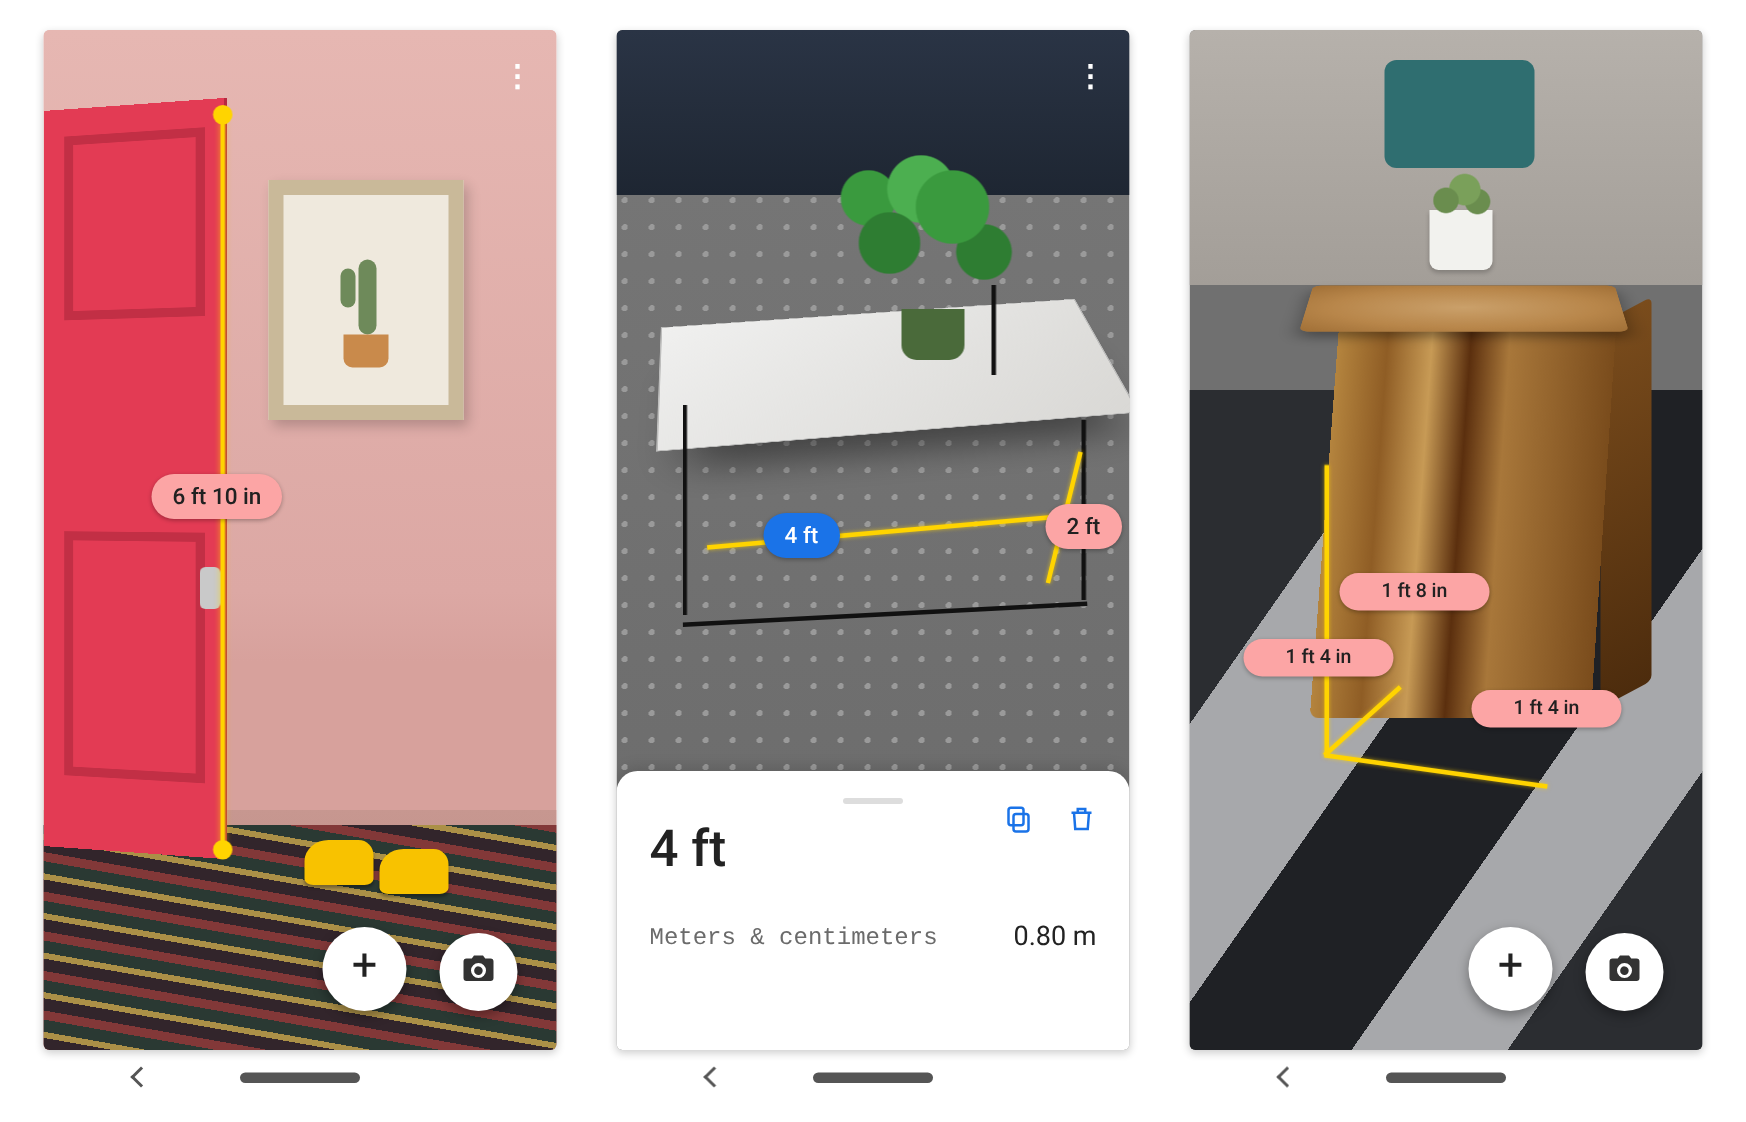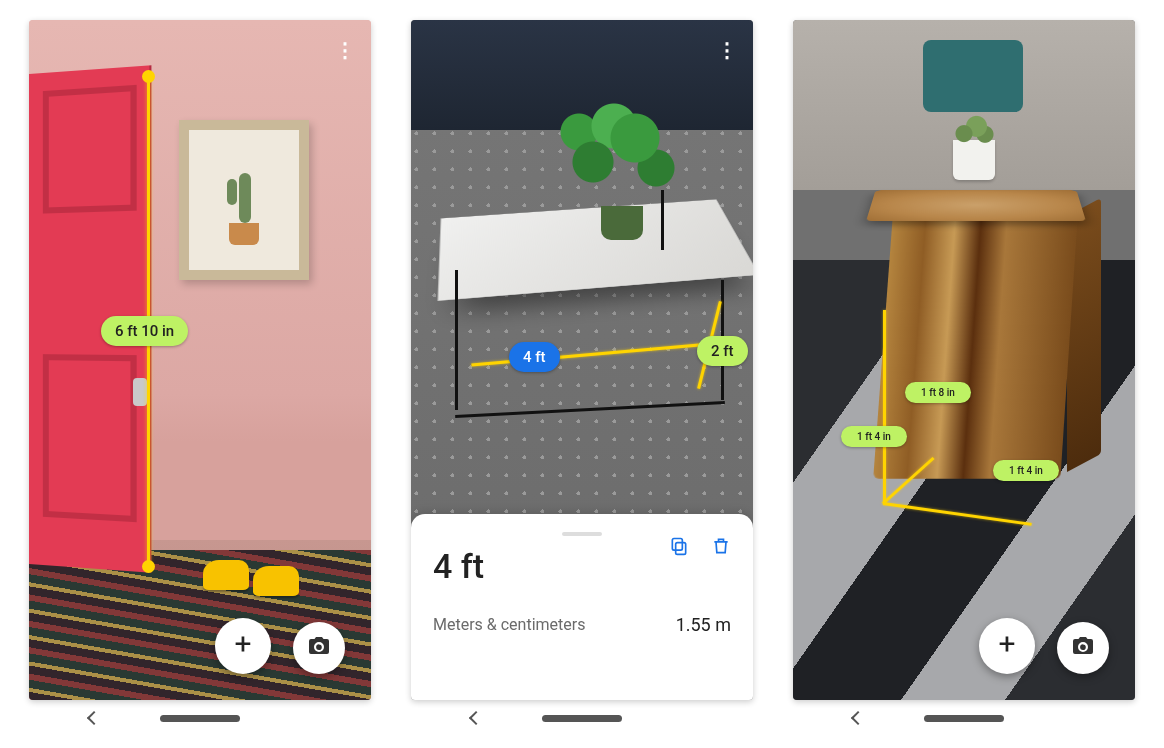--- a/index.html
+++ b/index.html
@@ -79,26 +79,26 @@
   }
   .cam-icon svg { width:24px; height:24px; }
 
   .pill {
     position: absolute;
     padding: 6px 14px;
     border-radius: 999px;
     font-size: 15px;
     font-weight: 500;
     color: #212121;
-    background: #bef264;
+    background: #fca5a5;
     box-shadow: 0 1px 3px rgba(0,0,0,0.3);
     white-space: nowrap;
   }
   .pill.blue { background:#1a73e8; color:#fff; }
-  .pill.small { font-size: 10px; padding: 5px 16px; margin-left: 12px; }
+  .pill.small { font-size: 13px; padding: 5px 28px; }
 
   
   .s1-bg { position:absolute; inset:0; background:#e6b4b0; }
   .s1-wall { position:absolute; inset:0;
     background: linear-gradient(180deg,#e6b7b2 0%, #dca8a4 55%, #d7a19c 62%);
   }
   .s1-floor {
     position:absolute; left:0; right:0; bottom:0; height:160px;
     background: linear-gradient(180deg,#c79790 0%, #b88a83 100%);
   }
@@ -198,21 +198,21 @@
     position:absolute; left:0; right:0; bottom:0; height:186px;
     background:#fff;
     border-radius:14px 14px 0 0;
     padding:18px 22px 10px 22px;
     box-shadow: 0 -2px 10px rgba(0,0,0,0.15);
   }
   .sheet .grab{ width:40px; height:4px; border-radius:2px; background:#ddd; margin:0 auto 10px auto; }
   .sheet h1{ font-size:34px; font-weight:500; color:#222; }
   .sheet .sub{ font-size:12px; color:#9a9a9a; margin-top:4px; }
   .sheet .row2{ display:flex; justify-content:space-between; align-items:center; margin-top:28px; }
-  .sheet .row2 .lab{ color:#6b6b6b; font-size:16px; }
+  .sheet .row2 .lab{ color:#6b6b6b; font-size:16px;font-family:Liberation Mono, monospace; }
   .sheet .row2 .val{ color:#222; font-size:18px; }
   .sheet-icons{ position:absolute; top:22px; right:22px; display:flex; gap:22px; }
   .sheet-icons .ic{ width:20px; height:20px; cursor:pointer; }
   .sheet-icons svg{ width:100%; height:100%; stroke:#1a73e8; fill:none; stroke-width:2; }
 
   
   .s3-bg{ position:absolute; inset:0; background:#707070; }
   .s3-sofa{
     position:absolute; top:0; left:0; right:0; height:170px;
     background: linear-gradient(#b6b1ab,#a39e98);
@@ -357,21 +357,21 @@
               </svg>
           </div>
           <div class="ic">
             <svg viewBox="0 0 24 24">
                 <path d="M4 7h16M9 7V4h6v3M6 7l1 13h10l1-13"></path>
               </svg>
           </div>
         </div>
         <div class="row2">
           <div class="lab">Meters &amp; centimeters</div>
-          <div class="val">1.55 m</div>
+          <div class="val">0.80 m</div>
         </div>
       </div>
     </div>
     <div class="navbar">
       <div class="nav-back"></div>
       <div class="nav-pill"></div>
       <div class="nav-spacer"></div>
     </div>
   </div>
 

